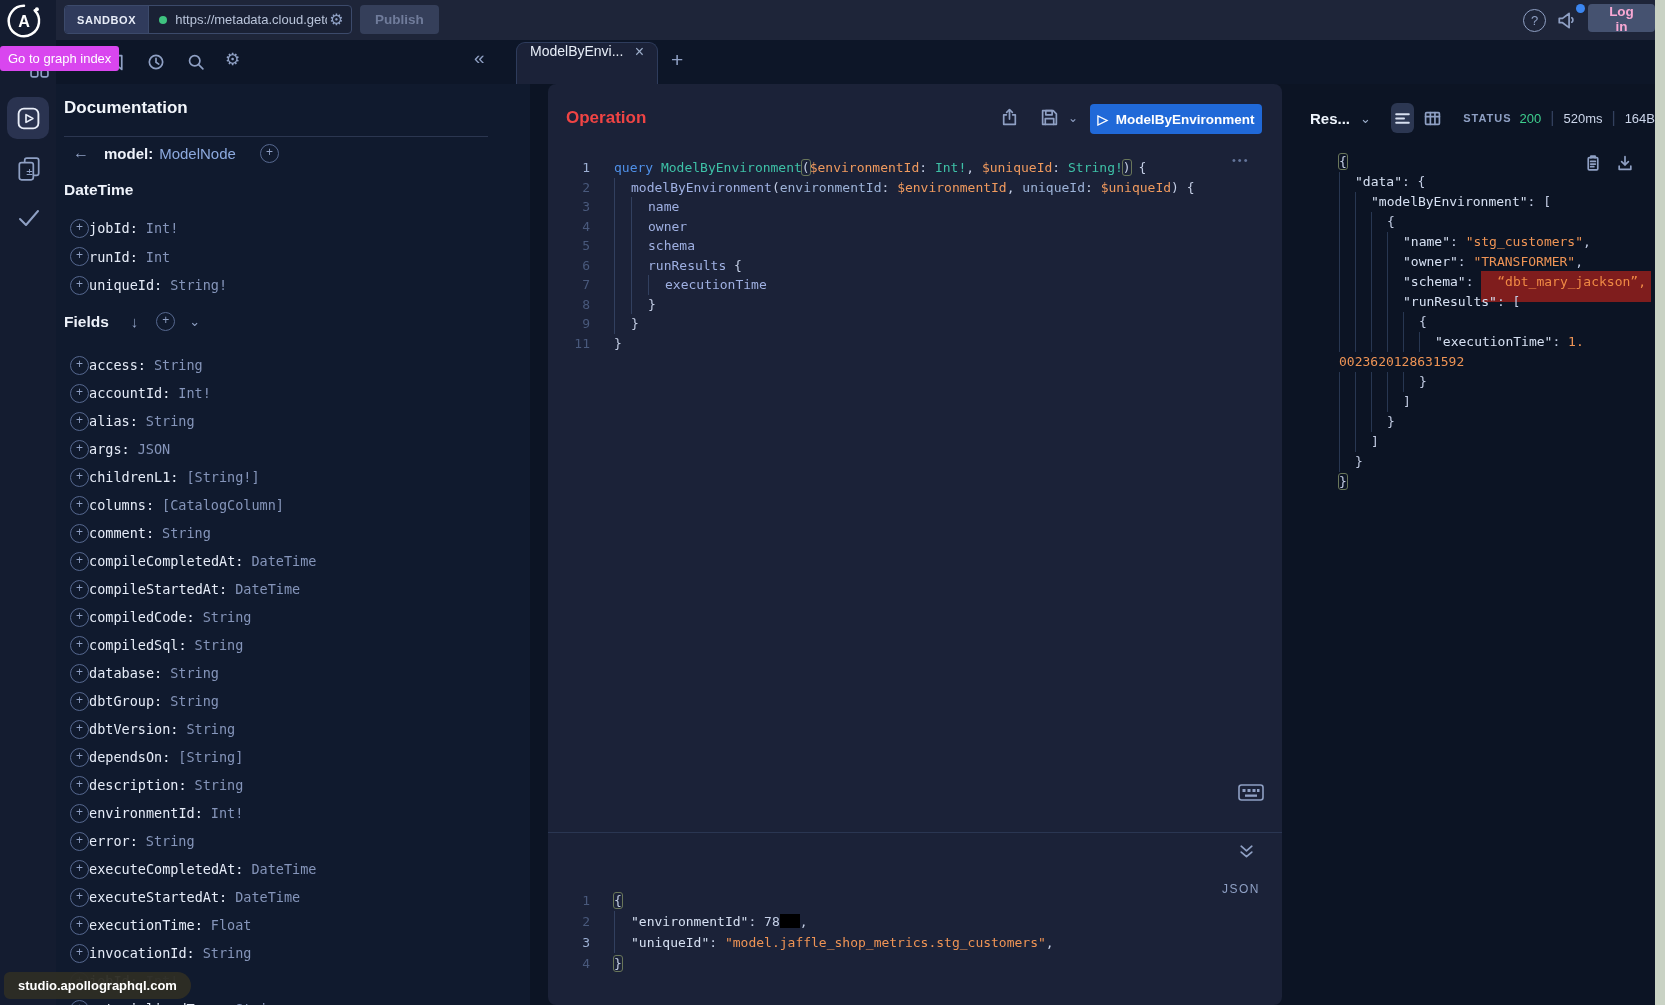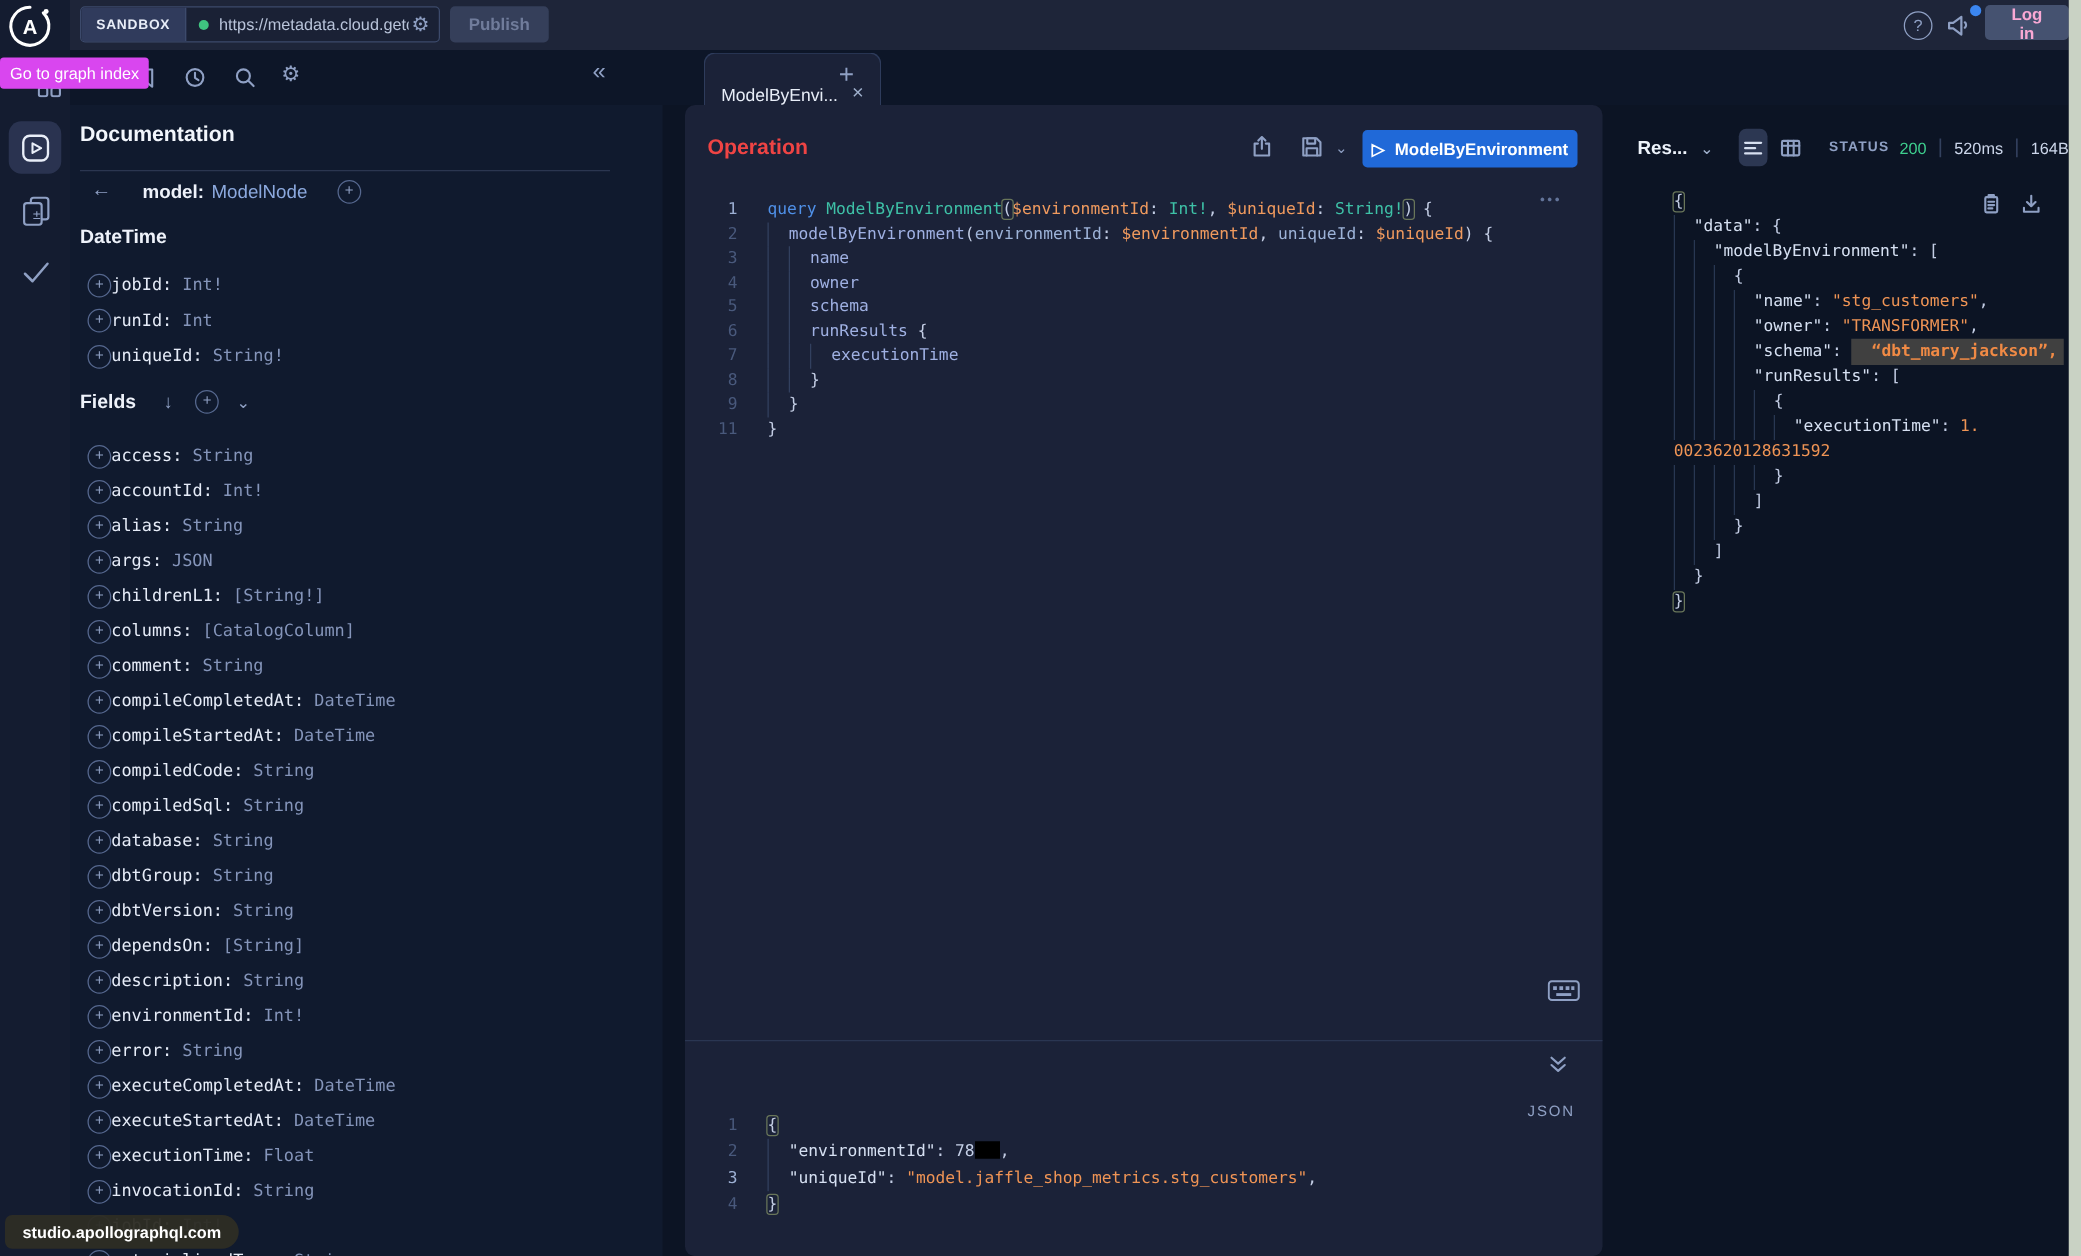--- a/index.html
+++ b/index.html
@@ -33,35 +33,35 @@
   .notif-dot{position:absolute;left:1520px;top:4px;width:9px;height:9px;border-radius:50%;background:#3b86f0;}
   .login-btn{position:absolute;left:1532px;top:4px;height:28px;background:#455270;color:#f9a8d4;
      font-weight:bold;font-size:13.5px;border:none;border-radius:4px;padding:0 15px;}
 
   
   .tabrow{position:absolute;left:56px;top:40px;width:1599px;height:44px;background:#0d1628;}
   .trow-icon{position:absolute;top:13px;width:18px;height:18px;cursor:pointer;}
   .collapse-btn{position:absolute;left:418px;top:7px;color:#8fa0c4;font-size:19px;cursor:pointer;}
   .tab{position:absolute;left:460px;top:2px;width:142px;height:42px;background:#1b2238;
      border:1px solid #2e3c5c;border-bottom:none;border-radius:9px 9px 0 0;display:flex;
-     align-items:flex-end;padding:0 13px;box-sizing:border-box;cursor:pointer;margin-left:47px;}
+     align-items:flex-start;padding:0 13px;box-sizing:border-box;cursor:pointer;}
   .tab-label{color:#e8eef8;font-size:14px;white-space:nowrap;overflow:hidden;}
   .tab-close{margin-left:auto;color:#9fb0cc;font-size:16px;cursor:pointer;}
   .newtab-btn{position:absolute;left:615px;top:8px;color:#8fa0c4;font-size:21px;cursor:pointer;}
 
   .tooltip{position:absolute;left:0;top:46px;background:#d946ef;color:#fff;font-size:13px;
      padding:5px 8px;border-radius:3px;z-index:50;white-space:nowrap;}
 
   
   .docs{position:absolute;left:56px;top:84px;width:474px;height:921px;background:#101a2e;overflow:hidden;}
   .docs-title{position:absolute;left:8px;top:14px;font-size:17px;font-weight:bold;color:#f2f6fc;}
   .docs-divider{position:absolute;left:8px;top:52px;width:424px;border-top:1px solid #2b3650;}
   .doc-crumb{position:absolute;left:0;top:57px;height:24px;display:flex;align-items:center;}
   .crumb-back{margin-left:17px;color:#8fa0c4;font-size:16px;cursor:pointer;}
-  .crumb-field{margin-left:25px;color:#eef2fa;font-weight:bold;font-size:15px;}
+  .crumb-field{margin-left:15px;color:#eef2fa;font-weight:bold;font-size:15px;}
   .crumb-type{margin-left:6px;color:#8ca9de;font-size:15px;cursor:pointer;}
   .sec-title{position:absolute;left:8px;font-size:15.5px;font-weight:bold;color:#eef2fa;}
   .plus-circle{flex:none;width:17px;height:17px;border:1.2px solid #56688f;border-radius:50%;
      color:#8fa0c4;font-size:12px;line-height:15px;text-align:center;cursor:pointer;}
   .fields-head{position:absolute;left:8px;top:228px;display:flex;align-items:center;}
   .fh-title{font-size:15.5px;font-weight:bold;color:#eef2fa;}
   .fh-sort{margin-left:22px;color:#8fa0c4;font-size:15px;cursor:pointer;}
   .fh-plus{margin-left:18px;}
   .fh-chev{margin-left:14px;color:#8fa0c4;font-size:13px;cursor:pointer;}
   .doc-rows{position:absolute;left:14px;width:440px;}
@@ -101,21 +101,21 @@
   .op-code .code-line{height:19.5px;line-height:19.5px;}
   .vars-code .code-line{height:21px;line-height:21px;}
   .ln{flex:none;width:50px;text-align:right;padding-right:8px;color:#49597c;box-sizing:border-box;}
   .ln-active{color:#9db0d4;}
   .lc{white-space:pre;padding-left:16px;}
   .tk-kw{color:#4f90e8;} .tk-op{color:#3ec1a7;} .tk-var{color:#f09a5e;} .tk-ty{color:#3ec1a7;}
   .tk-fl{color:#9fb0e2;} .tk-an{color:#9db3d8;} .tk-pu{color:#c3cde4;}
   .tk-pm{color:#c3cde4;outline:1px solid #69765a;border-radius:2px;}
   .tk-ky{color:#d6e0f2;} .tk-st{color:#ef9455;} .tk-nu{color:#c6d1e8;}
   .tk-rd{display:inline-block;width:20px;height:14px;background:#000;vertical-align:-2px;}
-  .tk-hl{background:#404040;color:#f08a45;font-weight:bold;padding:3px 5px 3px 16px;}
+  .tk-hl{background:#7f1d1d;color:#f08a45;font-weight:normal;padding:3px 5px 13px 16px;}
   .tk-g{display:inline-block;width:16px;height:100%;vertical-align:top;border-left:1px solid rgba(95,120,170,.35);}
   .tk-rg{display:inline-block;width:15px;height:100%;vertical-align:top;border-left:1px solid rgba(95,120,170,.35);}
 
   
   .resp{position:absolute;left:1298px;top:84px;width:357px;height:921px;}
   .resp-head{position:absolute;left:0;top:18px;width:100%;height:32px;display:flex;align-items:center;}
   .resp-title{margin-left:12px;font-size:15px;font-weight:bold;color:#eef4fc;}
   .resp-chev{margin-left:10px;color:#9fb0cc;font-size:13px;cursor:pointer;}
   .view-toggle{margin-left:20px;width:34px;height:30px;background:#2c3752;border-radius:6px;
      display:flex;align-items:center;justify-content:center;cursor:pointer;}

